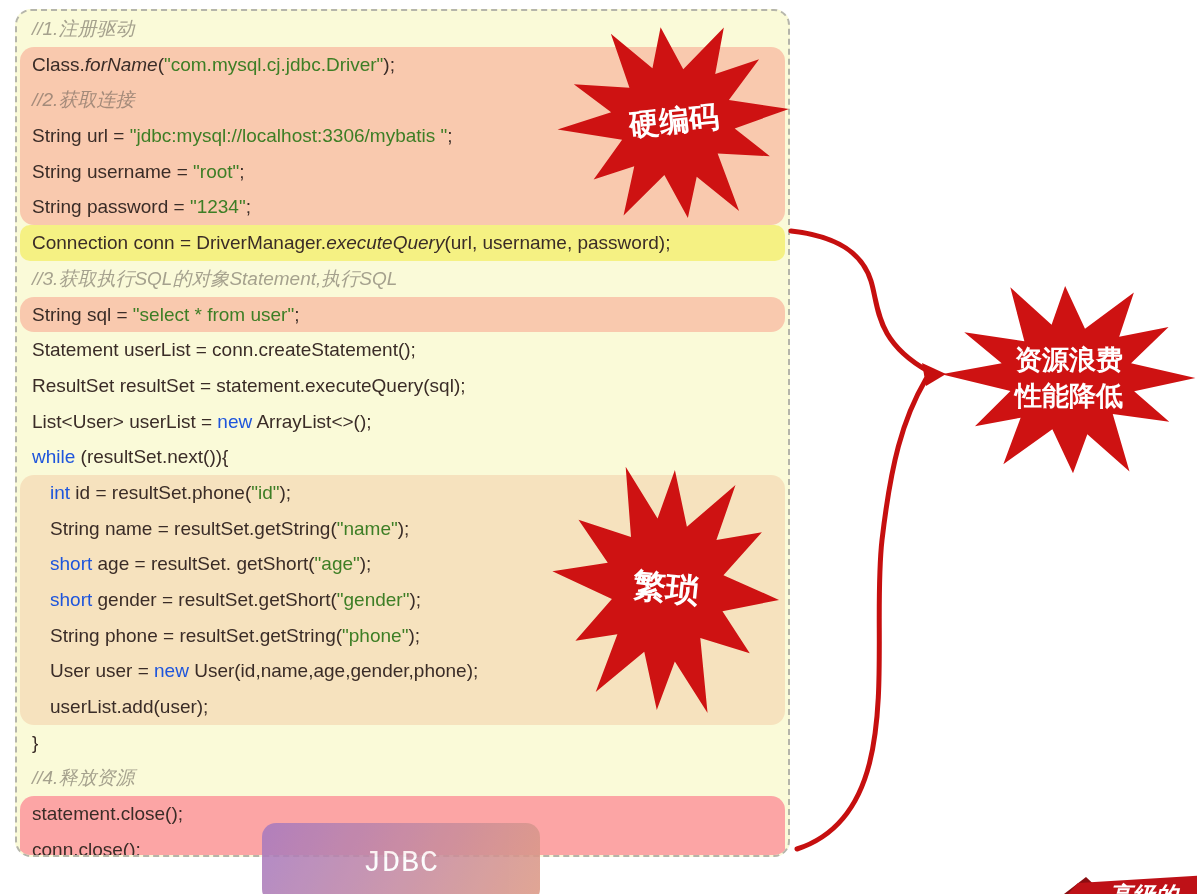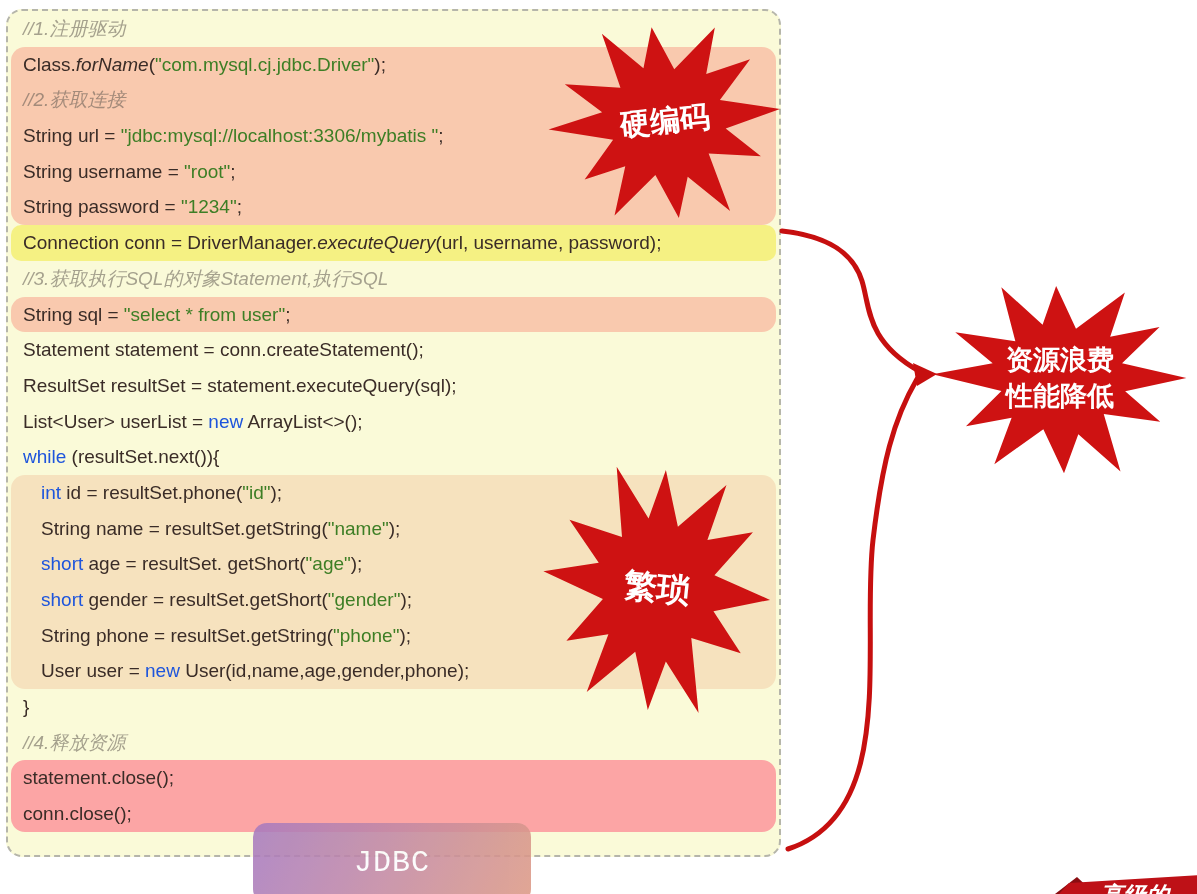--- a/index.html
+++ b/index.html
@@ -1,21 +1,21 @@
 <!DOCTYPE html>
 <html><head>
 <meta charset="utf-8">
 <style>
   html,body{margin:0;padding:0;}
   body{
     width:1197px;height:894px;position:relative;overflow:hidden;
     background:#ffffff;
     font-family:"Liberation Sans","DejaVu Sans",sans-serif;
   }
-  .canvas{position:absolute;left:3px;top:0;width:979px;height:894px;}
+  .canvas{position:absolute;left:12px;top:0;width:979px;height:894px;}
 
   
   .code-panel{
     position:absolute;left:3px;top:9px;width:775px;height:848px;
     box-sizing:border-box;
     background:#FAFAD8;
     border:2px dashed #B5B5AA;
     border-radius:16px;
     overflow:hidden;
   }
@@ -91,32 +91,33 @@
         <div class="sec bg-yellow">
           <div class="code-line"><span class="tok-d">Connection conn = DriverManager.</span><span class="tok-m">executeQuery</span><span class="tok-d">(url, username, password);</span></div>
         </div>
         <div class="sec bg-none">
           <div class="code-line"><span class="tok-c">//3.获取执行SQL的对象Statement,执行SQL</span></div>
         </div>
         <div class="sec bg-salmon">
           <div class="code-line"><span class="tok-d">String sql = </span><span class="tok-s">"select * from user"</span><span class="tok-d">;</span></div>
         </div>
         <div class="sec bg-none">
-          <div class="code-line"><span class="tok-d">Statement statement = conn.createStatement();</span></div>
+          <div class="code-line"><span class="tok-d">Statement userList = conn.createStatement();</span></div>
           <div class="code-line"><span class="tok-d">ResultSet resultSet = statement.executeQuery(sql);</span></div>
           <div class="code-line"><span class="tok-d">List&lt;User&gt; userList = </span><span class="tok-k">new</span><span class="tok-d"> ArrayList&lt;&gt;();</span></div>
           <div class="code-line"><span class="tok-k">while</span><span class="tok-d"> (resultSet.next()){</span></div>
         </div>
         <div class="sec bg-tan indent">
           <div class="code-line"><span class="tok-k">int</span><span class="tok-d"> id = resultSet.phone(</span><span class="tok-s">"id"</span><span class="tok-d">);</span></div>
           <div class="code-line"><span class="tok-d">String name = resultSet.getString(</span><span class="tok-s">"name"</span><span class="tok-d">);</span></div>
           <div class="code-line"><span class="tok-k">short</span><span class="tok-d"> age = resultSet. getShort(</span><span class="tok-s">"age"</span><span class="tok-d">);</span></div>
           <div class="code-line"><span class="tok-k">short</span><span class="tok-d"> gender = resultSet.getShort(</span><span class="tok-s">"gender"</span><span class="tok-d">);</span></div>
           <div class="code-line"><span class="tok-d">String phone = resultSet.getString(</span><span class="tok-s">"phone"</span><span class="tok-d">);</span></div>
           <div class="code-line"><span class="tok-d">User user = </span><span class="tok-k">new</span><span class="tok-d"> User(id,name,age,gender,phone);</span></div>
+          <div class="code-line"><span class="tok-d">userList.add(user);</span></div>
         </div>
         <div class="sec bg-none">
           <div class="code-line"><span class="tok-d">}</span></div>
           <div class="code-line"><span class="tok-c">//4.释放资源</span></div>
         </div>
         <div class="sec bg-yellow2">
           <div class="code-line"><span class="tok-d">statement.close();</span></div>
           <div class="code-line"><span class="tok-d">conn.close();</span></div>
         </div>
       </div>

